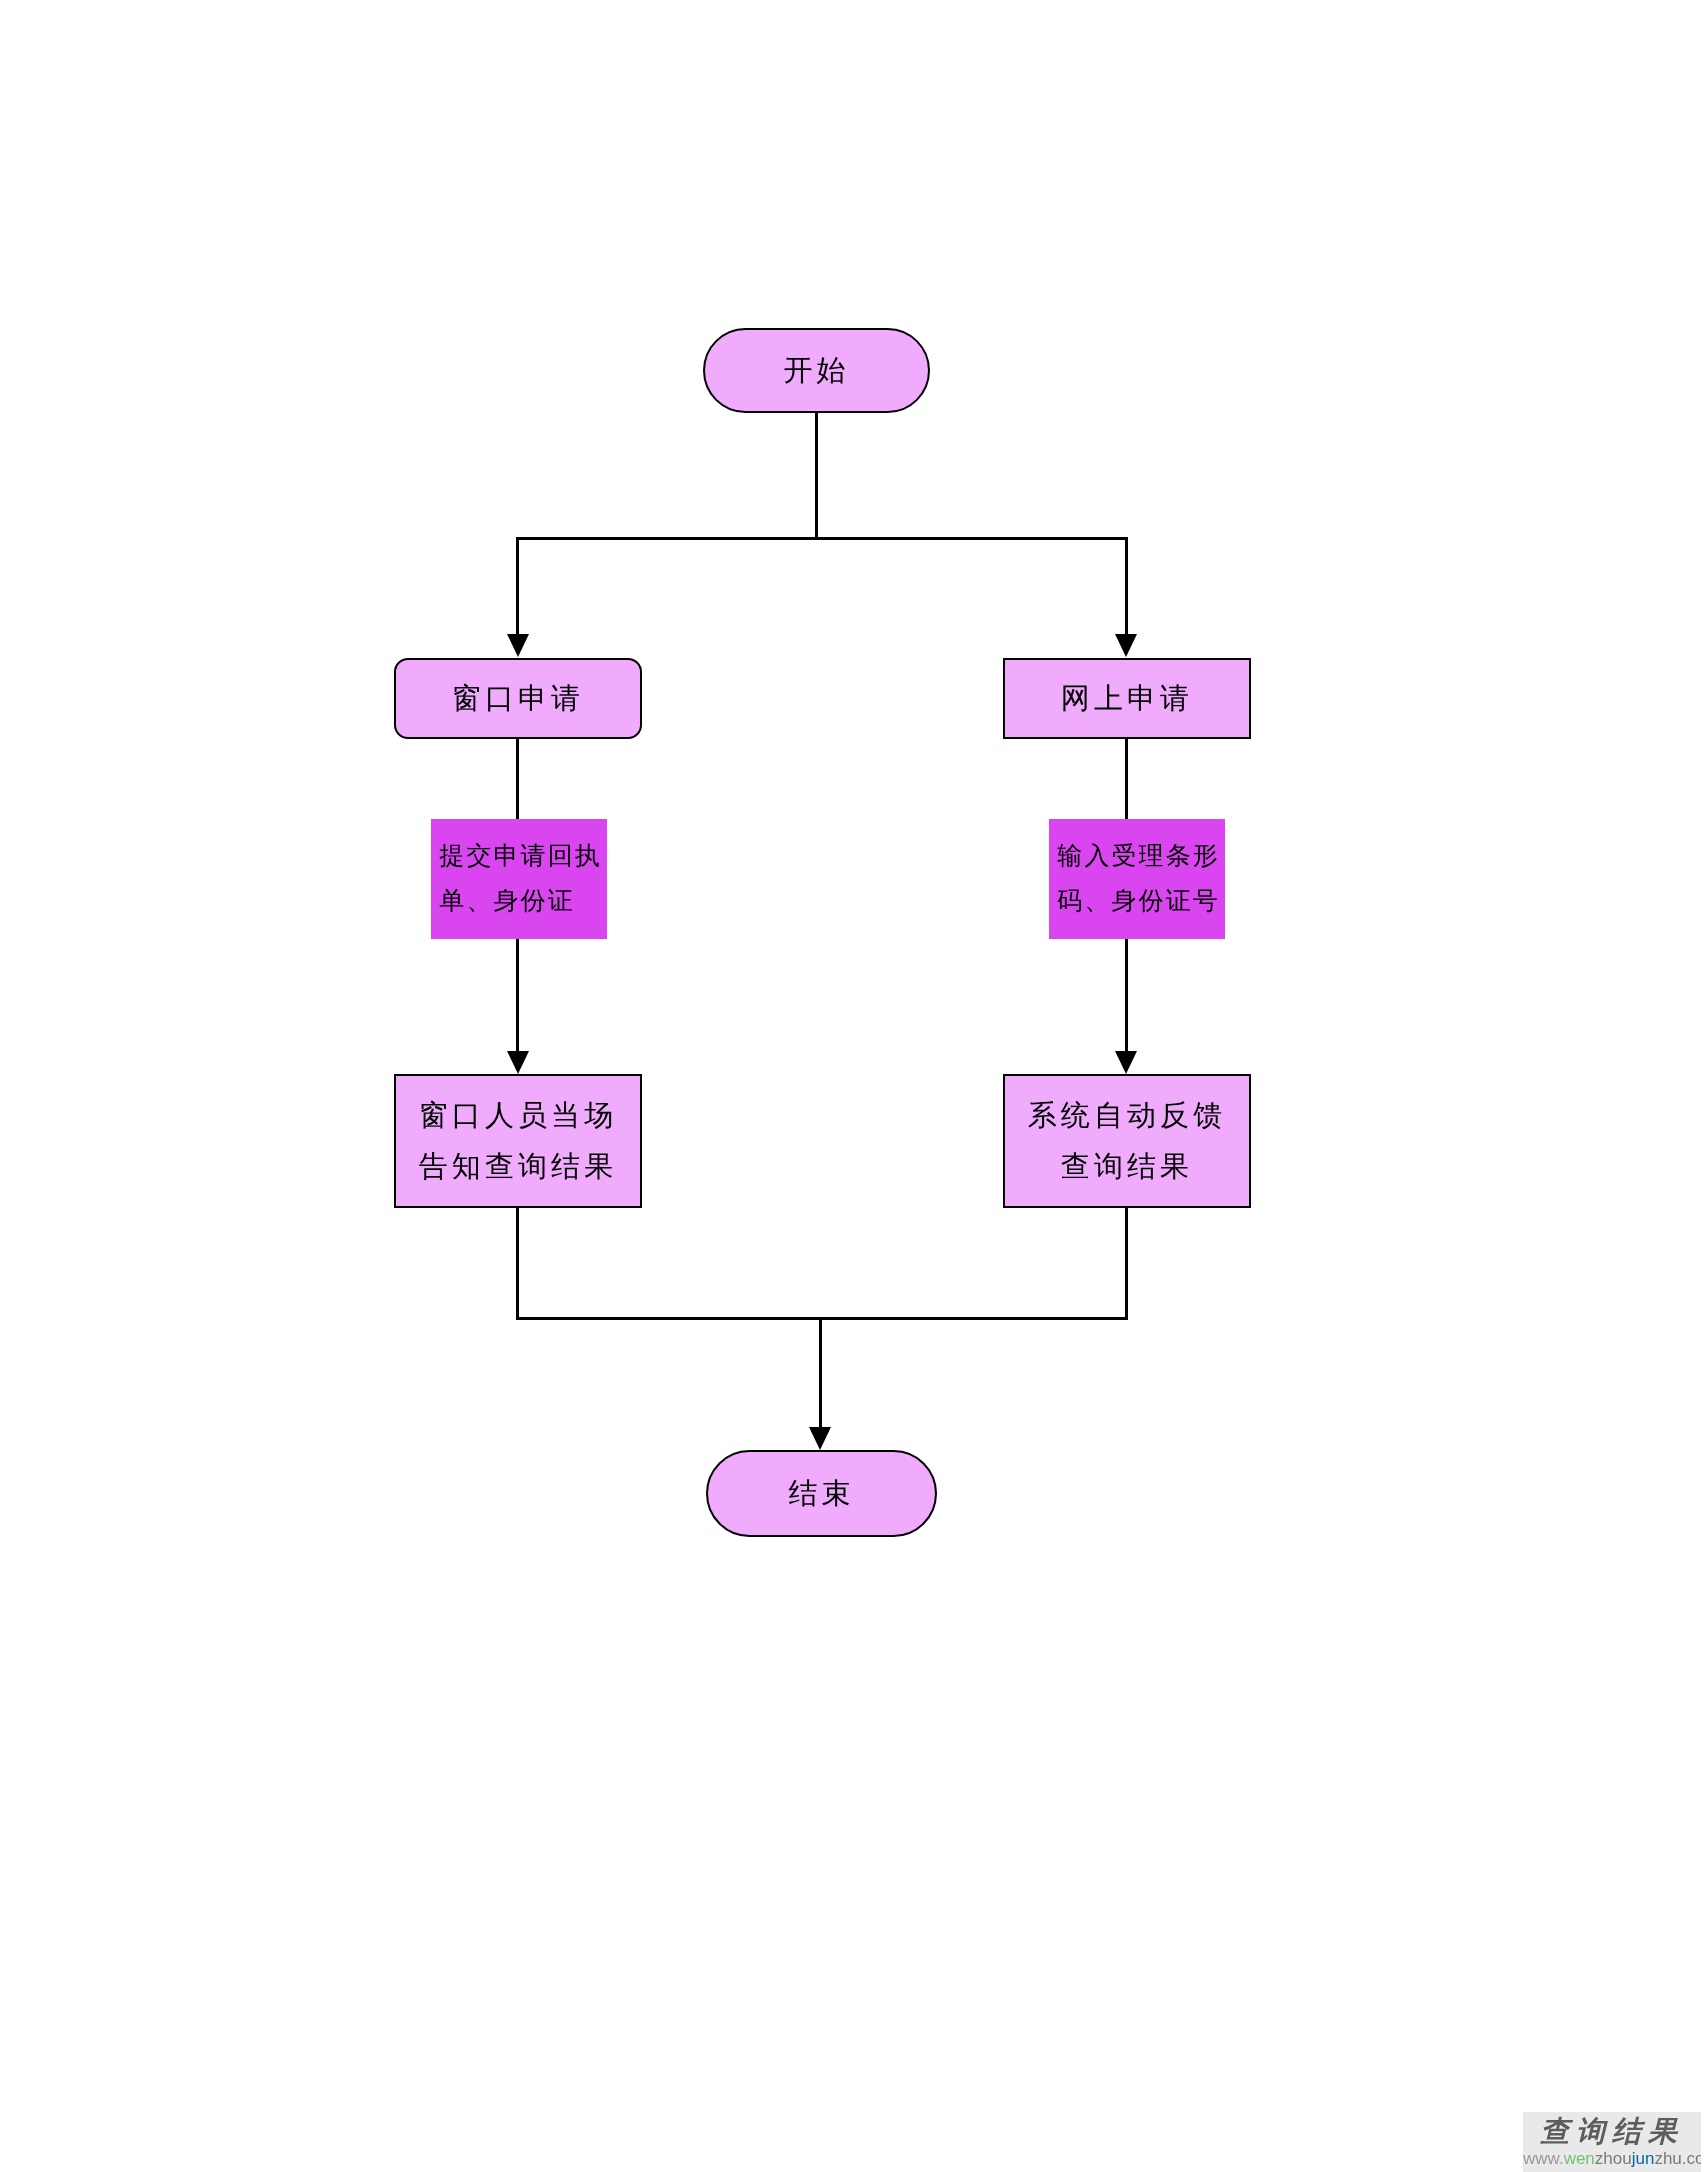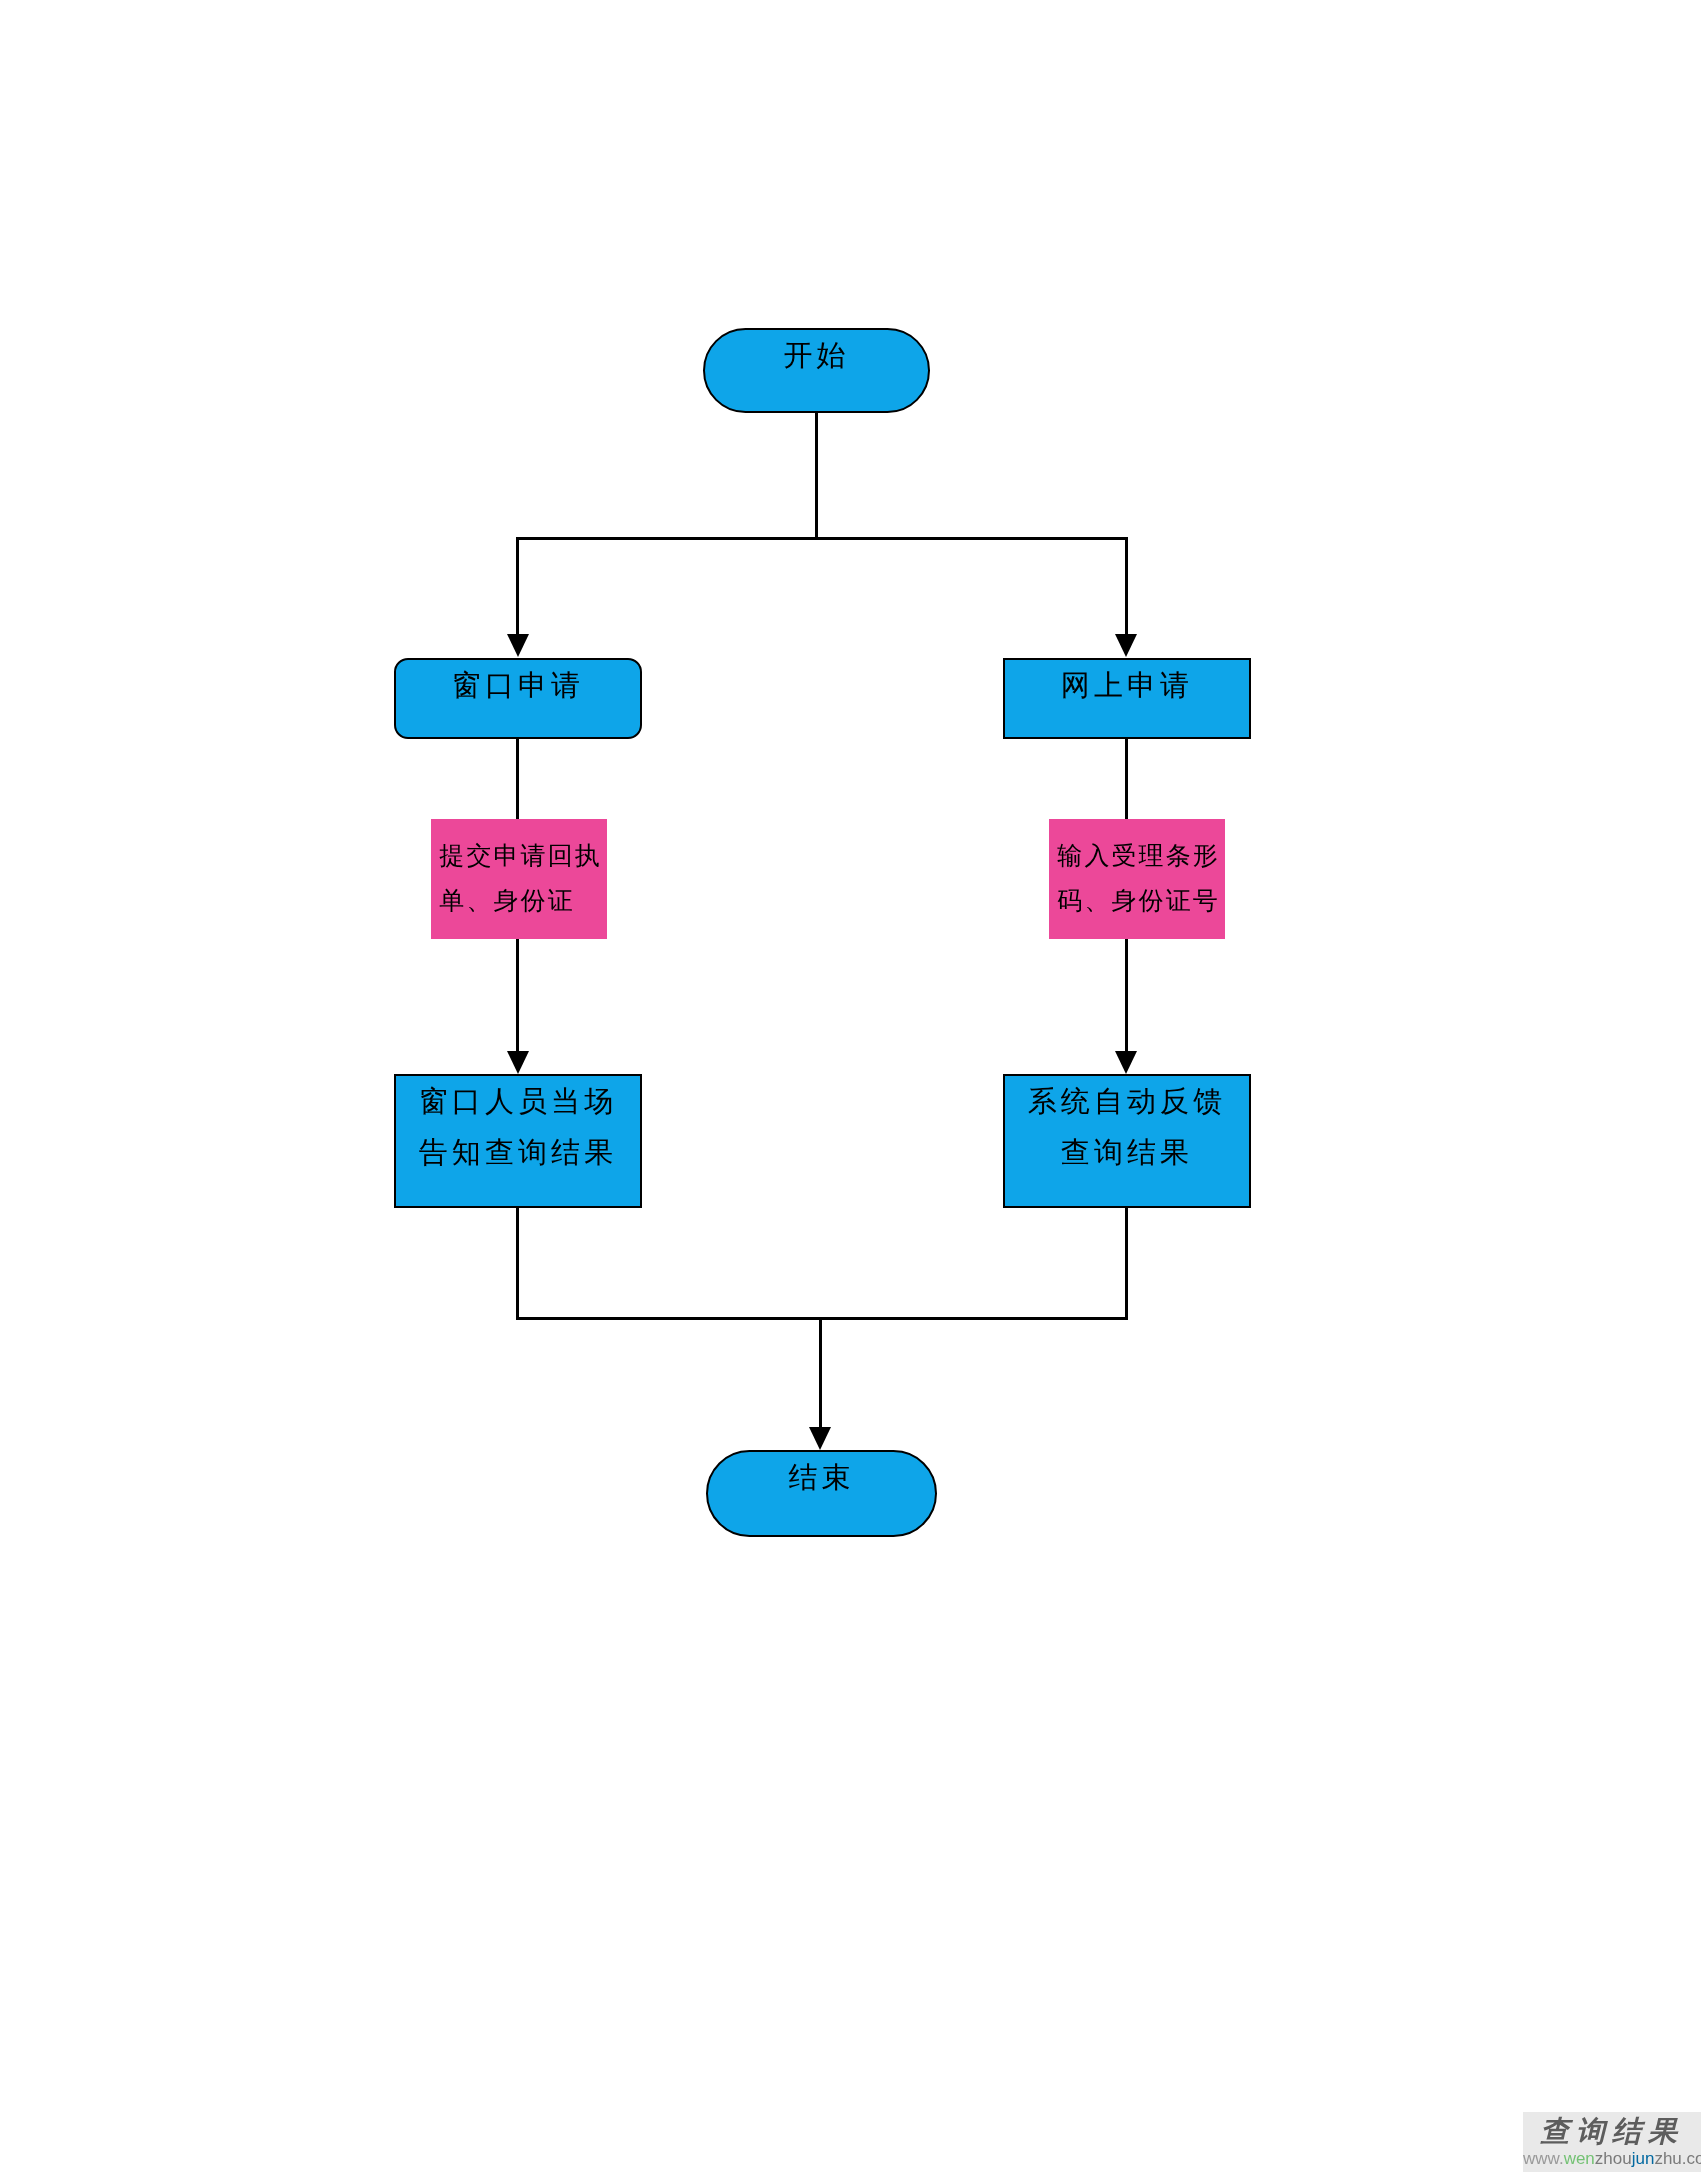--- a/index.html
+++ b/index.html
@@ -22,24 +22,25 @@
     font-weight: 700;
     font-size: 66px;
     line-height: 77px;
     letter-spacing: 1.4px;
     color: #000;
   }
   .node {
     position: absolute;
     box-sizing: border-box;
     border: 2.8px solid #000;
-    background: #0ea5e9;
+    background: #f0abfc;
     display: flex;
     flex-direction: column;
     align-items: center;
+    justify-content: center;
     text-align: center;
   }
   .stadium { border-radius: 48px; }
   .node-label {
     font-size: 29px;
     letter-spacing: 4.1px;
     line-height: 51px;
     white-space: nowrap;
   }
   .vline, .hline { position: absolute; background: #000; }
@@ -48,21 +49,21 @@
   .arrowhead {
     position: absolute;
     width: 0; height: 0;
     border-left: 11px solid transparent;
     border-right: 11px solid transparent;
     border-top: 23.4px solid #000;
   }
   .edge-label {
     position: absolute;
     box-sizing: border-box;
-    background: #ec4899;
+    background: #d946ef;
     font-size: 25px;
     line-height: 45px;
     letter-spacing: 2.1px;
     white-space: nowrap;
     padding: 13.8px 0 16.5px 8.3px;
     text-align: left;
   }
   .watermark {
     position: absolute;
     left: 1523px; top: 2112px;

